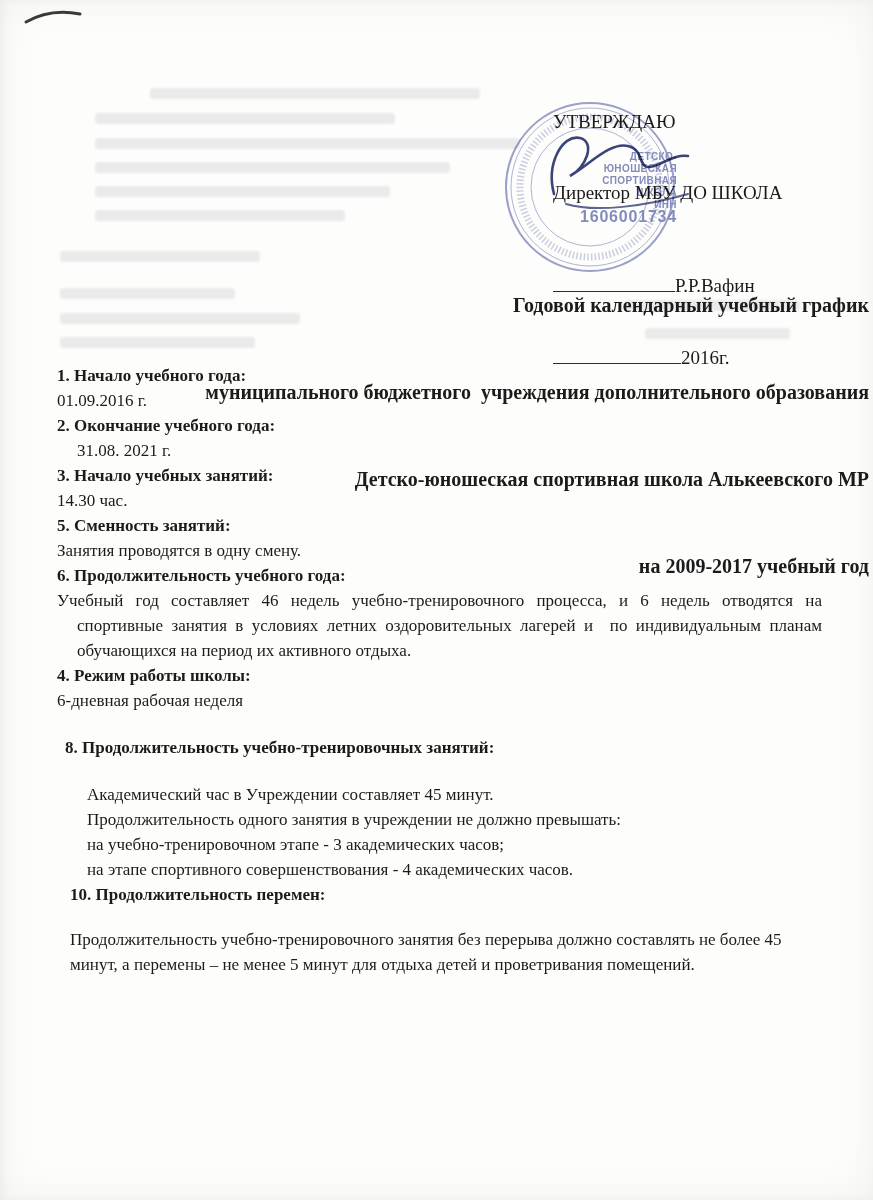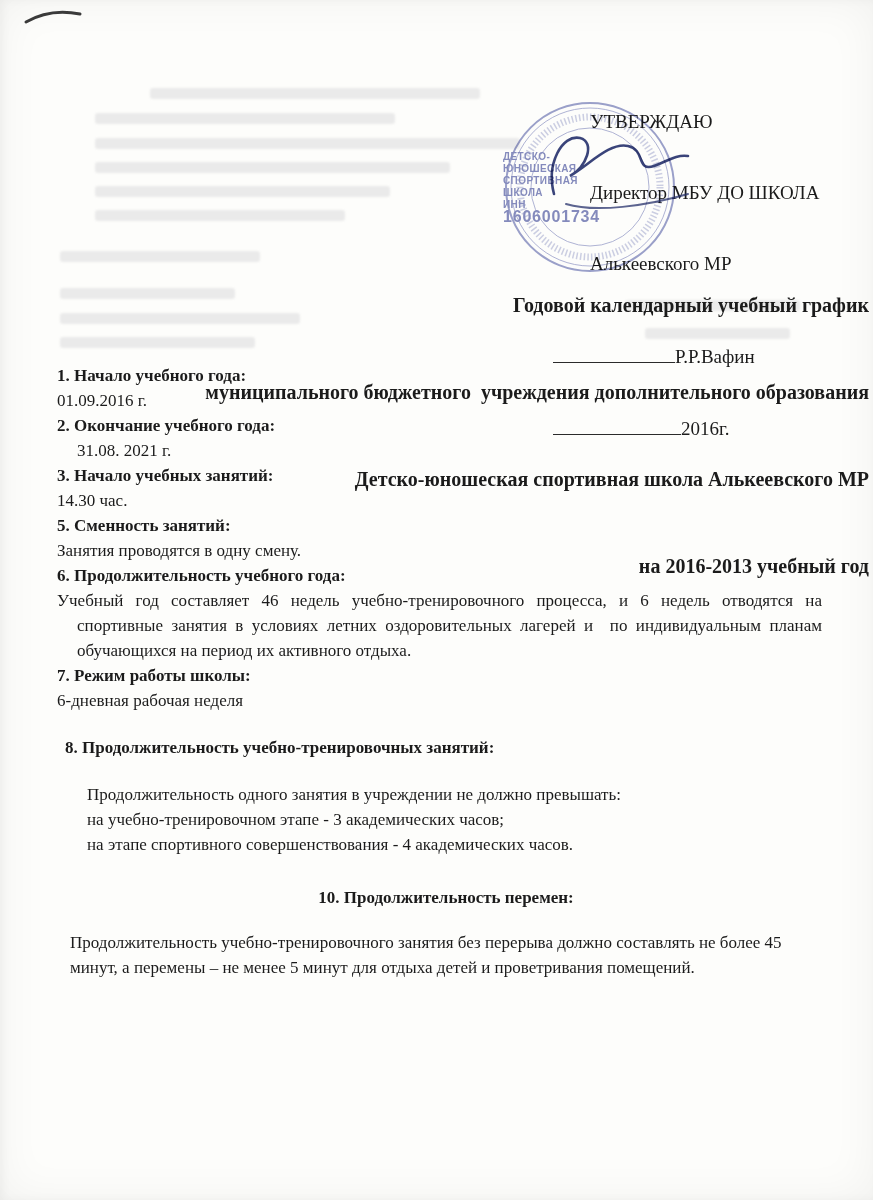--- a/index.html
+++ b/index.html
@@ -14,52 +14,52 @@
     overflow:hidden;
   }
   
   .ghost{position:absolute;height:11px;border-radius:3px;
          background:rgba(105,110,122,0.13);filter:blur(1.2px);z-index:0;}
   
   .corner-mark{position:absolute;left:22px;top:4px;z-index:2;}
   
   .approval{position:absolute;left:553px;top:62px;width:285px;
             font-size:19px;line-height:23px;z-index:1;white-space:pre-wrap;}
-  .approval .row{margin-top:2px;margin-left:37px;}
+  .approval .row{margin-top:2px;}
   .sig-row{margin-top:22px;display:flex;align-items:baseline;}
   .sig-row .uline{display:inline-block;border-bottom:1.6px solid #2b2b2b;height:19px;}
   .u1{width:122px;}
   .u2{width:128px;}
   
   .signature{position:absolute;left:536px;top:116px;z-index:3;}
   
   .stamp{position:absolute;left:503px;top:100px;width:174px;height:174px;
          z-index:4;mix-blend-mode:multiply;opacity:.85;}
   .stamp svg{position:absolute;left:0;top:0;}
   .stamp-text{
     position:absolute;inset:0;display:flex;flex-direction:column;
-    align-items:flex-start;justify-content:center;text-align:center;
+    align-items:flex-end;justify-content:center;text-align:center;
     color:#6f77b4;font-family:"Liberation Sans", sans-serif;
     font-size:10px;line-height:12px;letter-spacing:.4px;font-weight:bold;
   }
   .stamp-text .num{font-size:16px;letter-spacing:.8px;}
   
   .title{position:absolute;left:0;right:4px;top:233px;text-align:right;
          font-weight:bold;font-size:20px;line-height:29px;z-index:1;white-space:pre-wrap;}
   
   .body-text{position:absolute;left:57px;top:363px;width:765px;
              font-size:17px;line-height:25px;z-index:1;}
   .body-text .h{font-weight:bold;white-space:pre-wrap;}
   .body-text .b{white-space:pre-wrap;}
   .ind1{padding-left:20px;}
   .ind2{padding-left:30px;}
   .hang{text-align:justify;padding-left:20px;text-indent:-20px;}
   .sec8{margin-top:22px;padding-left:8px;}
   .lines8{margin-top:22px;padding-left:30px;}
-  .sec10{margin-top:28px;padding-left:13px;text-align:center;}
+  .sec10{padding-left:13px;}
   .para10{margin-top:20px;padding-left:13px;width:745px;}
 </style>
 </head>
 <body>
 
 <div class="page">
 
   <div class="ghost" style="left:150px;top:88px;width:330px;"></div>
   <div class="ghost" style="left:95px;top:113px;width:300px;"></div>
   <div class="ghost" style="left:95px;top:138px;width:425px;"></div>
@@ -73,21 +73,20 @@
   <div class="ghost" style="left:625px;top:300px;width:175px;"></div>
   <div class="ghost" style="left:645px;top:328px;width:145px;"></div>
 
   <svg class="corner-mark" width="70" height="26" viewBox="0 0 70 26">
     <path d="M4 18 Q28 4 58 10" stroke="#3a3a3a" stroke-width="3" fill="none" stroke-linecap="round"></path>
   </svg>
 
   <div class="approval">
     <div class="row">УТВЕРЖДАЮ</div>
     <div class="row">Директор МБУ ДО ШКОЛА</div>
-    <div class="row">Алькеевского МР</div>
     <div class="sig-row">
       <span class="uline u1"></span>
       <span>Р.Р.Вафин</span>
     </div>
     <div class="sig-row" style="margin-top:1px;">
       <span class="uline u2"></span>
       <span>2016г.</span>
     </div>
   </div>
 
@@ -110,21 +109,21 @@
       <div>ШКОЛА</div>
       <div>ИНН</div>
       <div class="num">1606001734</div>
     </div>
   </div>
 
   <div class="title">
     <div>Годовой календарный учебный график</div>
     <div>муниципального бюджетного  учреждения дополнительного образования</div>
     <div>Детско-юношеская спортивная школа Алькеевского МР</div>
-    <div>на 2016-2013 учебный год</div>
+    <div>на 2009-2017 учебный год</div>
   </div>
 
   <div class="body-text">
 
     <div class="sec">
       <div class="h">1. Начало учебного года:</div>
       <div class="b">01.09.2016 г.</div>
     </div>
 
     <div class="sec">
@@ -142,28 +141,29 @@
       <div class="h">5. Сменность занятий:</div>
       <div class="b">Занятия проводятся в одну смену.</div>
     </div>
 
     <div class="sec">
       <div class="h">6. Продолжительность учебного года:</div>
       <div class="b hang">Учебный год составляет 46 недель учебно-тренировочного процесса, и 6 недель отводятся на спортивные занятия в условиях летних оздоровительных лагерей и  по индивидуальным планам обучающихся на период их активного отдыха.</div>
     </div>
 
     <div class="sec">
-      <div class="h">7. Режим работы школы:</div>
+      <div class="h">4. Режим работы школы:</div>
       <div class="b">6-дневная рабочая неделя</div>
     </div>
 
     <div class="sec sec8">
       <div class="h">8. Продолжительность учебно-тренировочных занятий:</div>
     </div>
     <div class="lines8">
+      <div class="b">Академический час в Учреждении составляет 45 минут.</div>
       <div class="b">Продолжительность одного занятия в учреждении не должно превышать:</div>
       <div class="b">на учебно-тренировочном этапе - 3 академических часов;</div>
       <div class="b">на этапе спортивного совершенствования - 4 академических часов.</div>
     </div>
 
     <div class="sec sec10">
       <div class="h">10. Продолжительность перемен:</div>
     </div>
     <div class="b para10">Продолжительность учебно-тренировочного занятия без перерыва должно составлять не более 45 минут, а перемены – не менее 5 минут для отдыха детей и проветривания помещений.</div>
 

